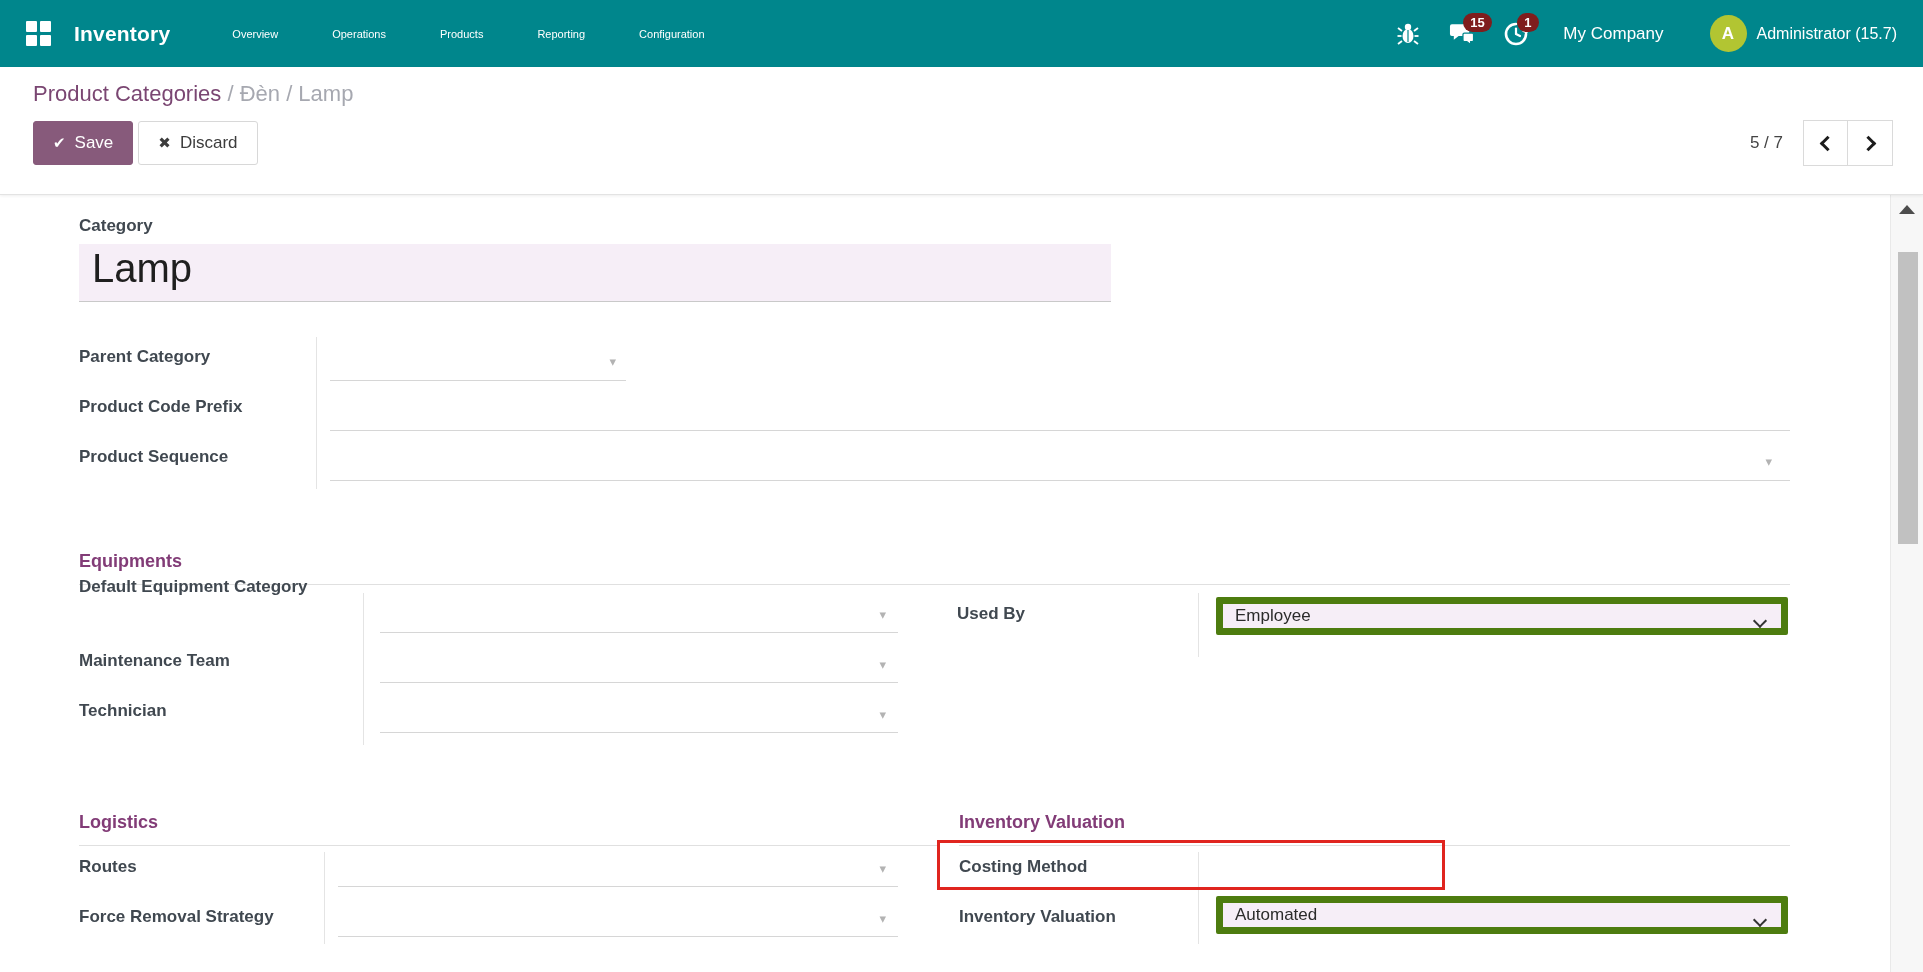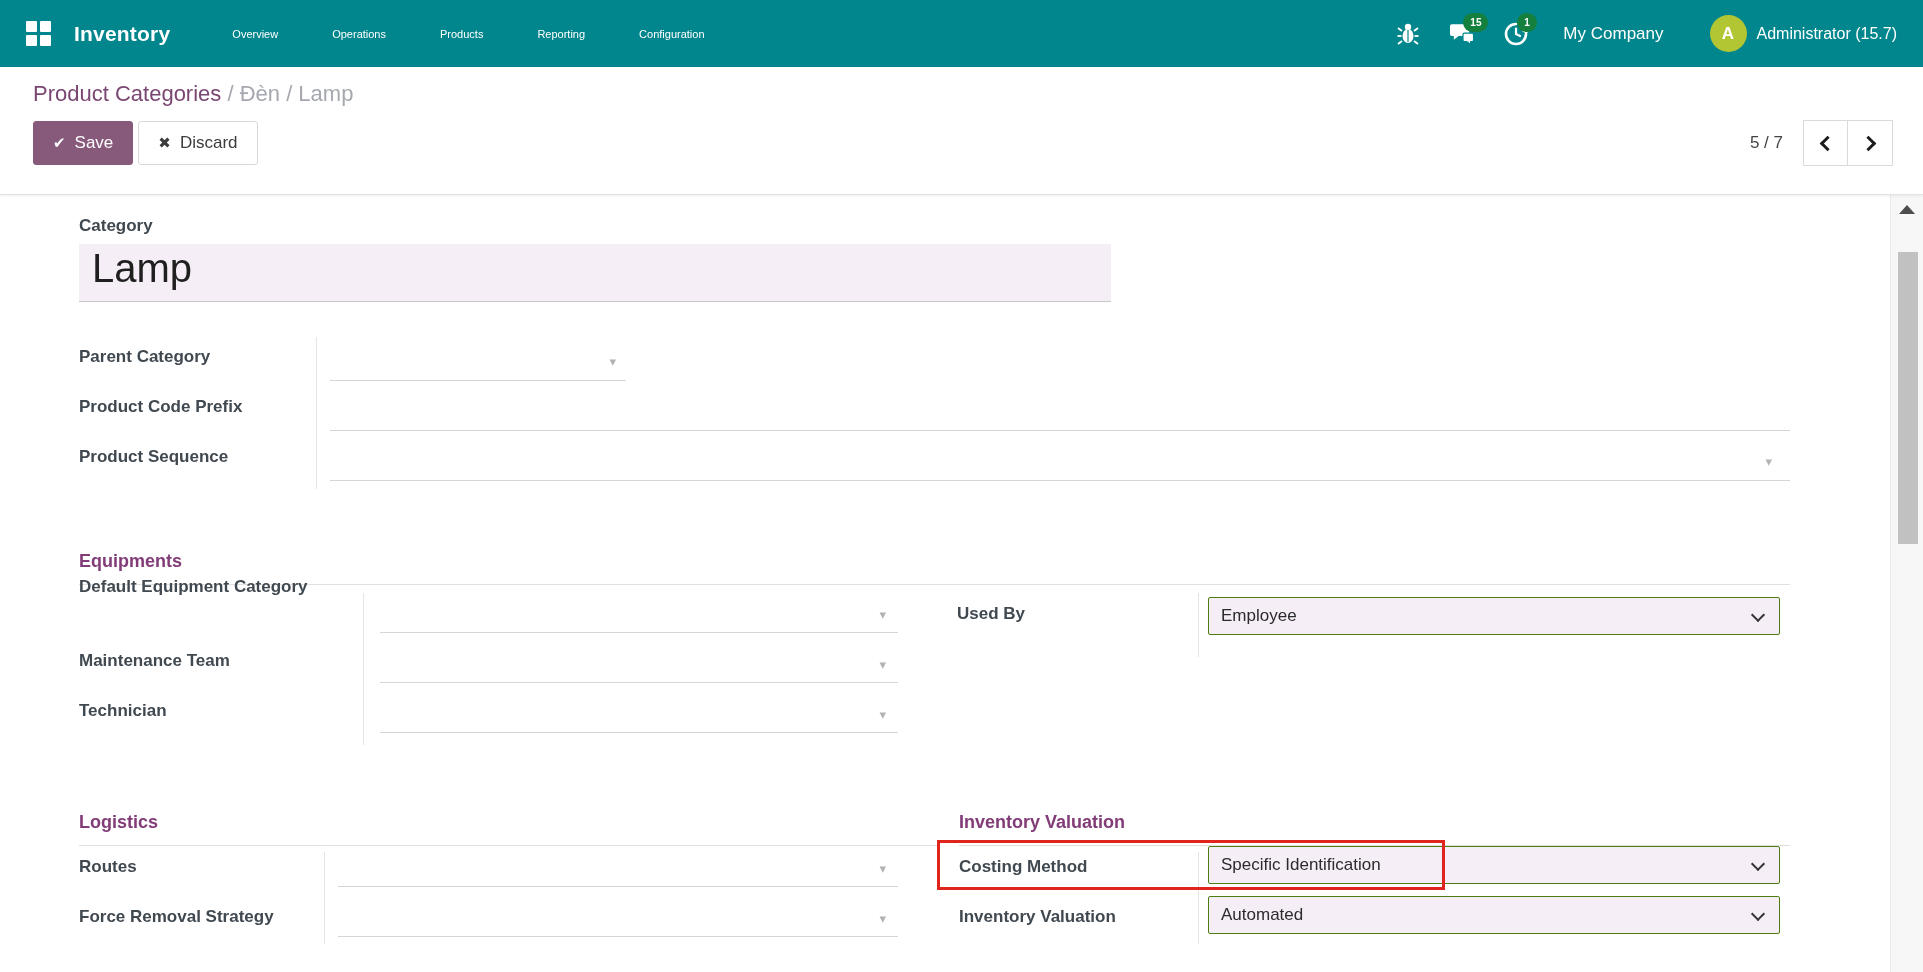--- a/index.html
+++ b/index.html
@@ -12,22 +12,22 @@
     background:#00868C; display:flex; align-items:center; padding:0 26px; color:#fff; }
   .apps-icon { width:26px; height:26px; display:grid; grid-template-columns:11px 11px;
     grid-template-rows:11px 11px; gap:3px; cursor:pointer; }
   .apps-icon span { background:#fff; border-radius:1px; }
   .brand { font-size:21px; font-weight:700; margin-left:22px; letter-spacing:.2px; }
   .menu { display:flex; margin-left:62px; gap:54px; font-size:11px; }
   .menu div { cursor:pointer; white-space:nowrap; }
   .systray { margin-left:auto; display:flex; align-items:center; gap:28px; }
   .tray-icon { position:relative; width:26px; height:26px; display:flex;
     align-items:center; justify-content:center; cursor:pointer; }
-  .badge { position:absolute; top:-8px; left:14px; background:#15803d; color:#fff;
-    font-size:10px; line-height:13px; padding:3px 7px; border-radius:10px; font-weight:700; }
+  .badge { position:absolute; top:-8px; left:14px; background:#7f1d1d; color:#fff;
+    font-size:13px; line-height:13px; padding:3px 7px; border-radius:10px; font-weight:700; }
   .company { font-size:17px; margin-left:6px; cursor:pointer; }
   .userblock { display:flex; align-items:center; gap:10px; margin-left:18px; cursor:pointer; }
   .avatar { width:37px; height:37px; border-radius:50%; background:#B2C532; color:#fff;
     font-size:17px; font-weight:700; display:flex; align-items:center; justify-content:center; }
   .username { font-size:16px; }
 
   
   .control-panel { position:absolute; top:67px; left:0; width:1923px; height:128px;
     background:#fff; border-bottom:1px solid #e3e3e3; box-shadow:0 1px 3px rgba(0,0,0,.07);
     padding:14px 16px 0 33px; z-index:5; }
@@ -59,22 +59,22 @@
   .vsep { position:absolute; width:1px; background:#e4e4e4; }
 
   .cat-input { position:absolute; left:79px; top:49px; width:1032px; height:58px;
     background:#F6EEF7; border-bottom:1px solid #c9c9c9; font-size:40px; color:#1f1f1f;
     padding:2px 10px 0 13px; cursor:text; }
 
   .field { position:absolute; border-bottom:1px solid #d6d6d6; cursor:text; }
   .caret { position:absolute; color:#b3b3b3; font-size:13px; top:50%; transform:translateY(-62%); }
 
   .select { position:absolute; width:572px; height:38px; background:#F6EEF7;
-    border:1px solid #4d7c0f; border-radius:2px; font-size:17px; color:#2b2b2b;
-    display:flex; align-items:center; padding:0 40px 0 12px; cursor:pointer; }
+    border:7px solid #4d7c0f; border-radius:2px; font-size:17px; color:#2b2b2b;
+    display:flex; align-items:center; padding:0 40px 0 12px; cursor:pointer;margin-left:8px; }
   .select .sel-chev { position:absolute; right:16px; top:12px; width:10px; height:10px;
     border-left:2px solid #333; border-bottom:2px solid #333; transform:rotate(-45deg); }
 
   .redbox { position:absolute; left:937px; top:645px; width:508px; height:50px;
     border:3px solid #E0251F; z-index:4; pointer-events:none; }
 
   
   .scrollbar { position:absolute; top:0; right:0; width:33px; height:777px;
     background:#f7f7f7; border-left:1px solid #e9e9e9; }
   .sb-up { position:absolute; top:10px; left:8px; width:0; height:0; cursor:pointer;
@@ -224,24 +224,20 @@
     <div class="flabel" style="left:79px; top:712px;">Force Removal Strategy</div>
     <div class="field" style="left:338px; top:709px; width:560px; height:33px;">
       <span class="caret" style="right:12px;">▾</span>
     </div>
 
     <div class="heading" style="left:959px; top:617px;">Inventory Valuation</div>
     <div class="hrule" style="left:959px; top:650px; width:831px;"></div>
     <div class="vsep" style="left:1198px; top:657px; height:92px;"></div>
 
     <div class="flabel" style="left:959px; top:662px;">Costing Method</div>
-    <div class="select" style="left:1208px; top:651px;">
-      <span>Specific Identification</span>
-      <span class="sel-chev"></span>
-    </div>
     <div class="redbox"></div>
 
     <div class="flabel" style="left:959px; top:712px;">Inventory Valuation</div>
     <div class="select" style="left:1208px; top:701px;">
       <span>Automated</span>
       <span class="sel-chev"></span>
     </div>
 
     <div class="scrollbar">
       <div class="sb-up"></div>

